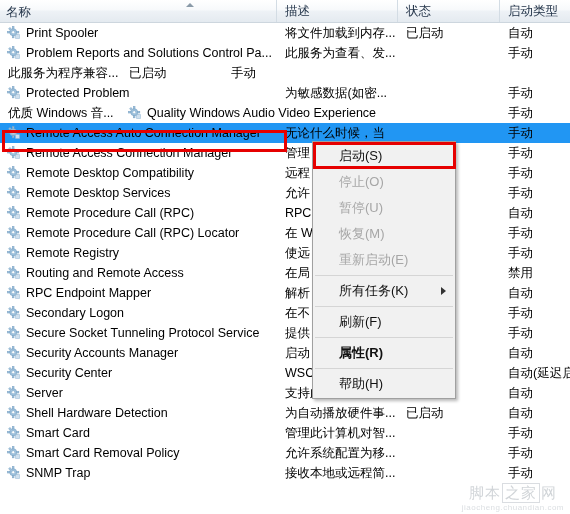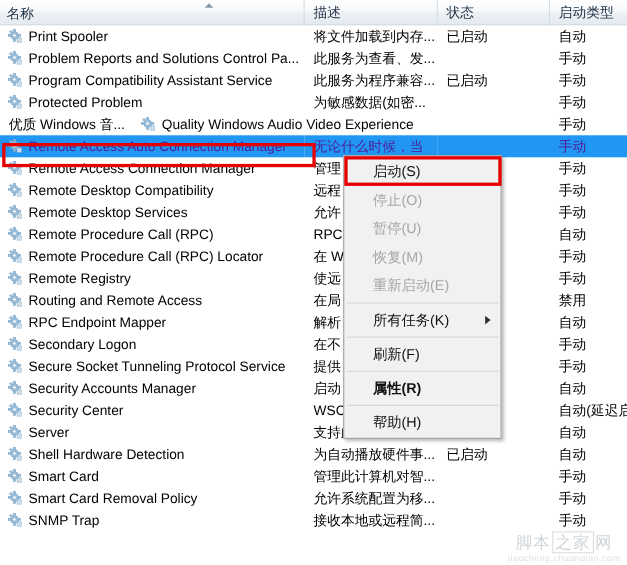--- a/index.html
+++ b/index.html
@@ -61,21 +61,21 @@
 
   
   .rows { position: relative; }
   .row {
     display: flex;
     height: 20px;
     align-items: center;
     box-sizing: border-box;
     white-space: nowrap;
   }
-  .row.selected .cell { color: #4c1d95; }
+  .row.selected .cell { color: #000000; }
   .row.selected .c-name,
   .row.selected .c-desc,
   .row.selected .c-state,
   .row.selected .c-start { background: #2196f3; }
 
   .cell {
     box-sizing: border-box;
     height: 20px;
     line-height: 20px;
     overflow: hidden;
@@ -238,38 +238,20 @@
               <path d="M8.5 8.5 l4 0 l0 4 l-4 0 z" fill="#cfe0ee" stroke="#8fb4d2" stroke-width="0.5"></path>
             </svg>
           </span>
           <span class="svc-name">Problem Reports and Solutions Control Pa...</span>
         </div>
         <div class="cell c-desc">此服务为查看、发...</div>
         <div class="cell c-state"></div>
         <div class="cell c-start">手动</div>
       </div>
       <div class="row">
-        <div class="cell c-name">
-          <span class="gear">
-            <svg width="14" height="14" viewBox="0 0 14 14">
-              <g fill="#9fc2dd" stroke="#7ea6c6" stroke-width="0.6">
-                <circle cx="6.2" cy="6.2" r="3.5"></circle>
-                <rect x="5.4" y="0.6" width="1.6" height="2.3"></rect>
-                <rect x="5.4" y="9.5" width="1.6" height="2.3"></rect>
-                <rect x="0.6" y="5.4" width="2.3" height="1.6"></rect>
-                <rect x="9.5" y="5.4" width="2.3" height="1.6"></rect>
-                <rect x="1.9" y="1.9" width="1.9" height="1.6" transform="rotate(-45 2.85 2.7)"></rect>
-                <rect x="8.6" y="8.6" width="1.9" height="1.6" transform="rotate(-45 9.55 9.4)"></rect>
-              </g>
-              <circle cx="6.2" cy="6.2" r="1.5" fill="#ffffff" stroke="#7ea6c6" stroke-width="0.5"></circle>
-              <path d="M8.5 8.5 l4 0 l0 4 l-4 0 z" fill="#cfe0ee" stroke="#8fb4d2" stroke-width="0.5"></path>
-            </svg>
-          </span>
-          <span class="svc-name">Program Compatibility Assistant Service</span>
-        </div>
         <div class="cell c-desc">此服务为程序兼容...</div>
         <div class="cell c-state">已启动</div>
         <div class="cell c-start">手动</div>
       </div>
       <div class="row">
         <div class="cell c-name">
           <span class="gear">
             <svg width="14" height="14" viewBox="0 0 14 14">
               <g fill="#9fc2dd" stroke="#7ea6c6" stroke-width="0.6">
                 <circle cx="6.2" cy="6.2" r="3.5"></circle>

